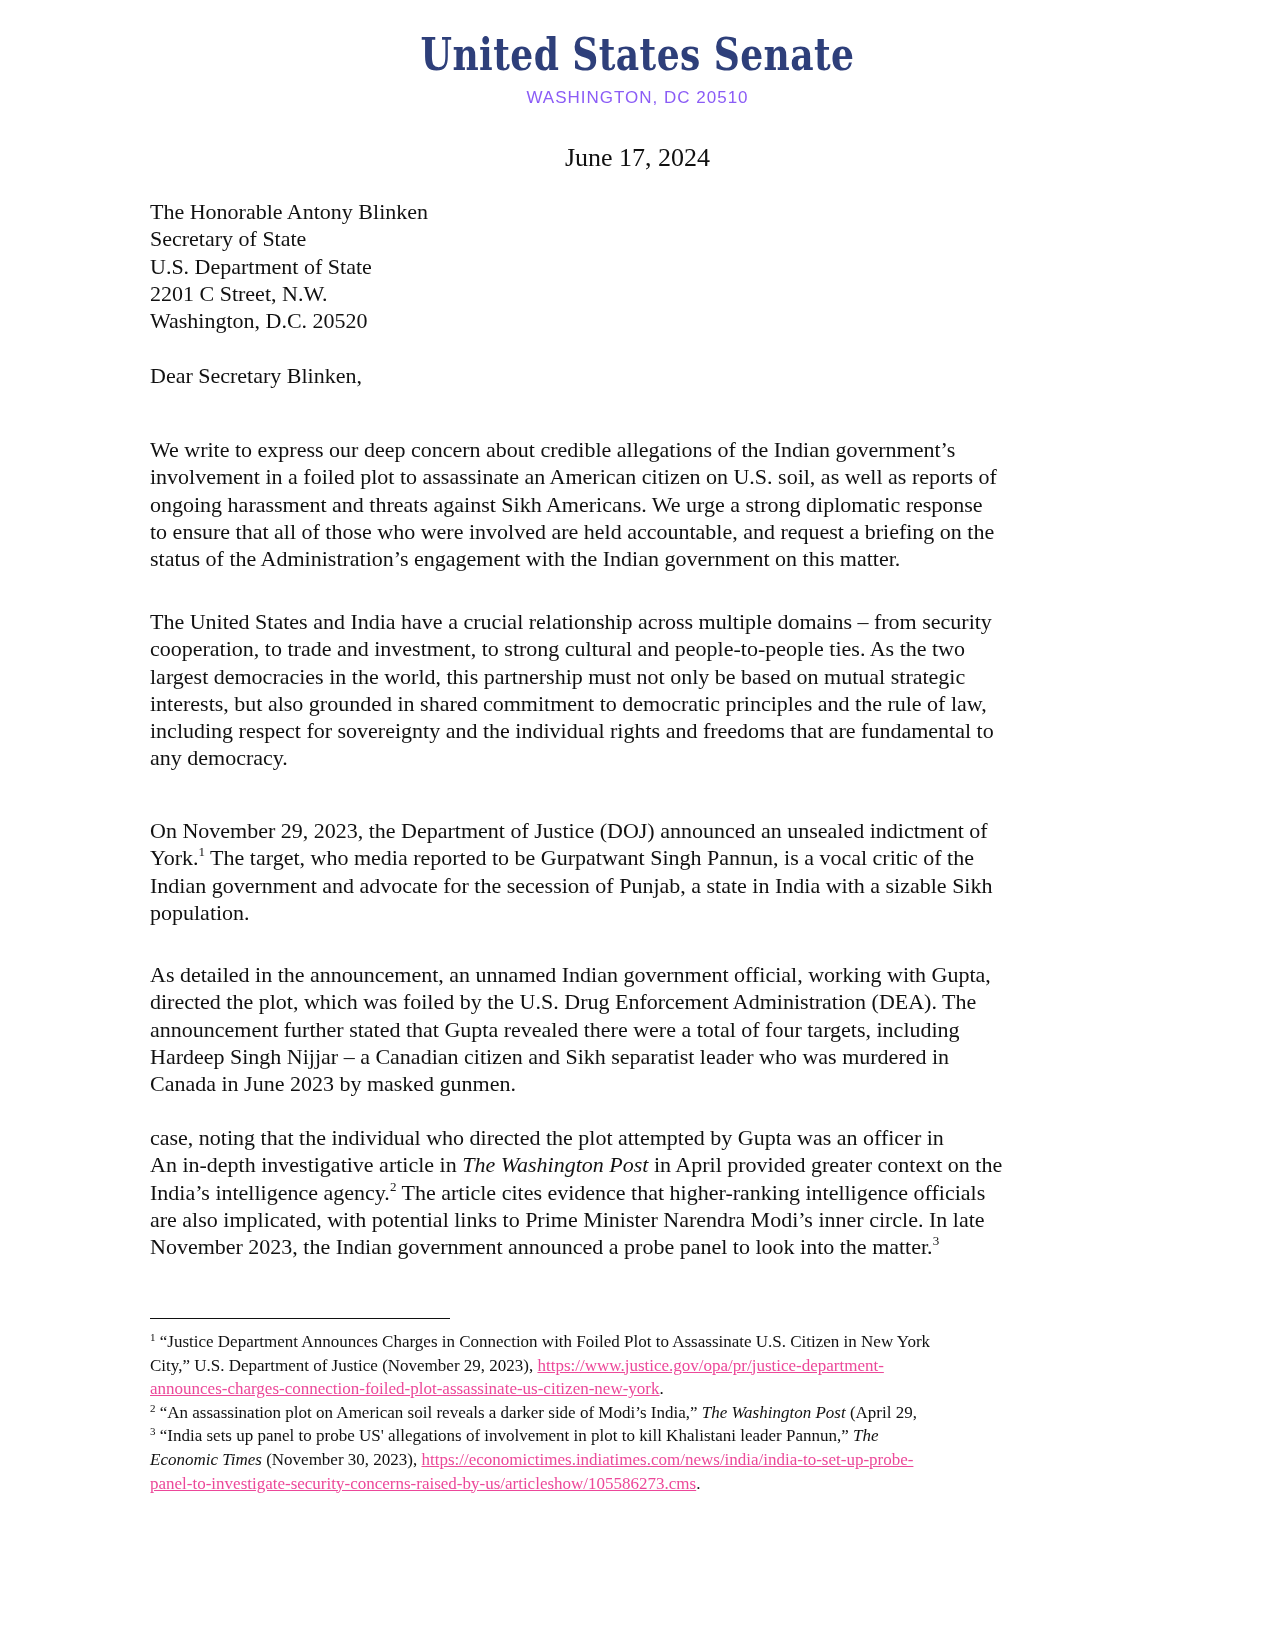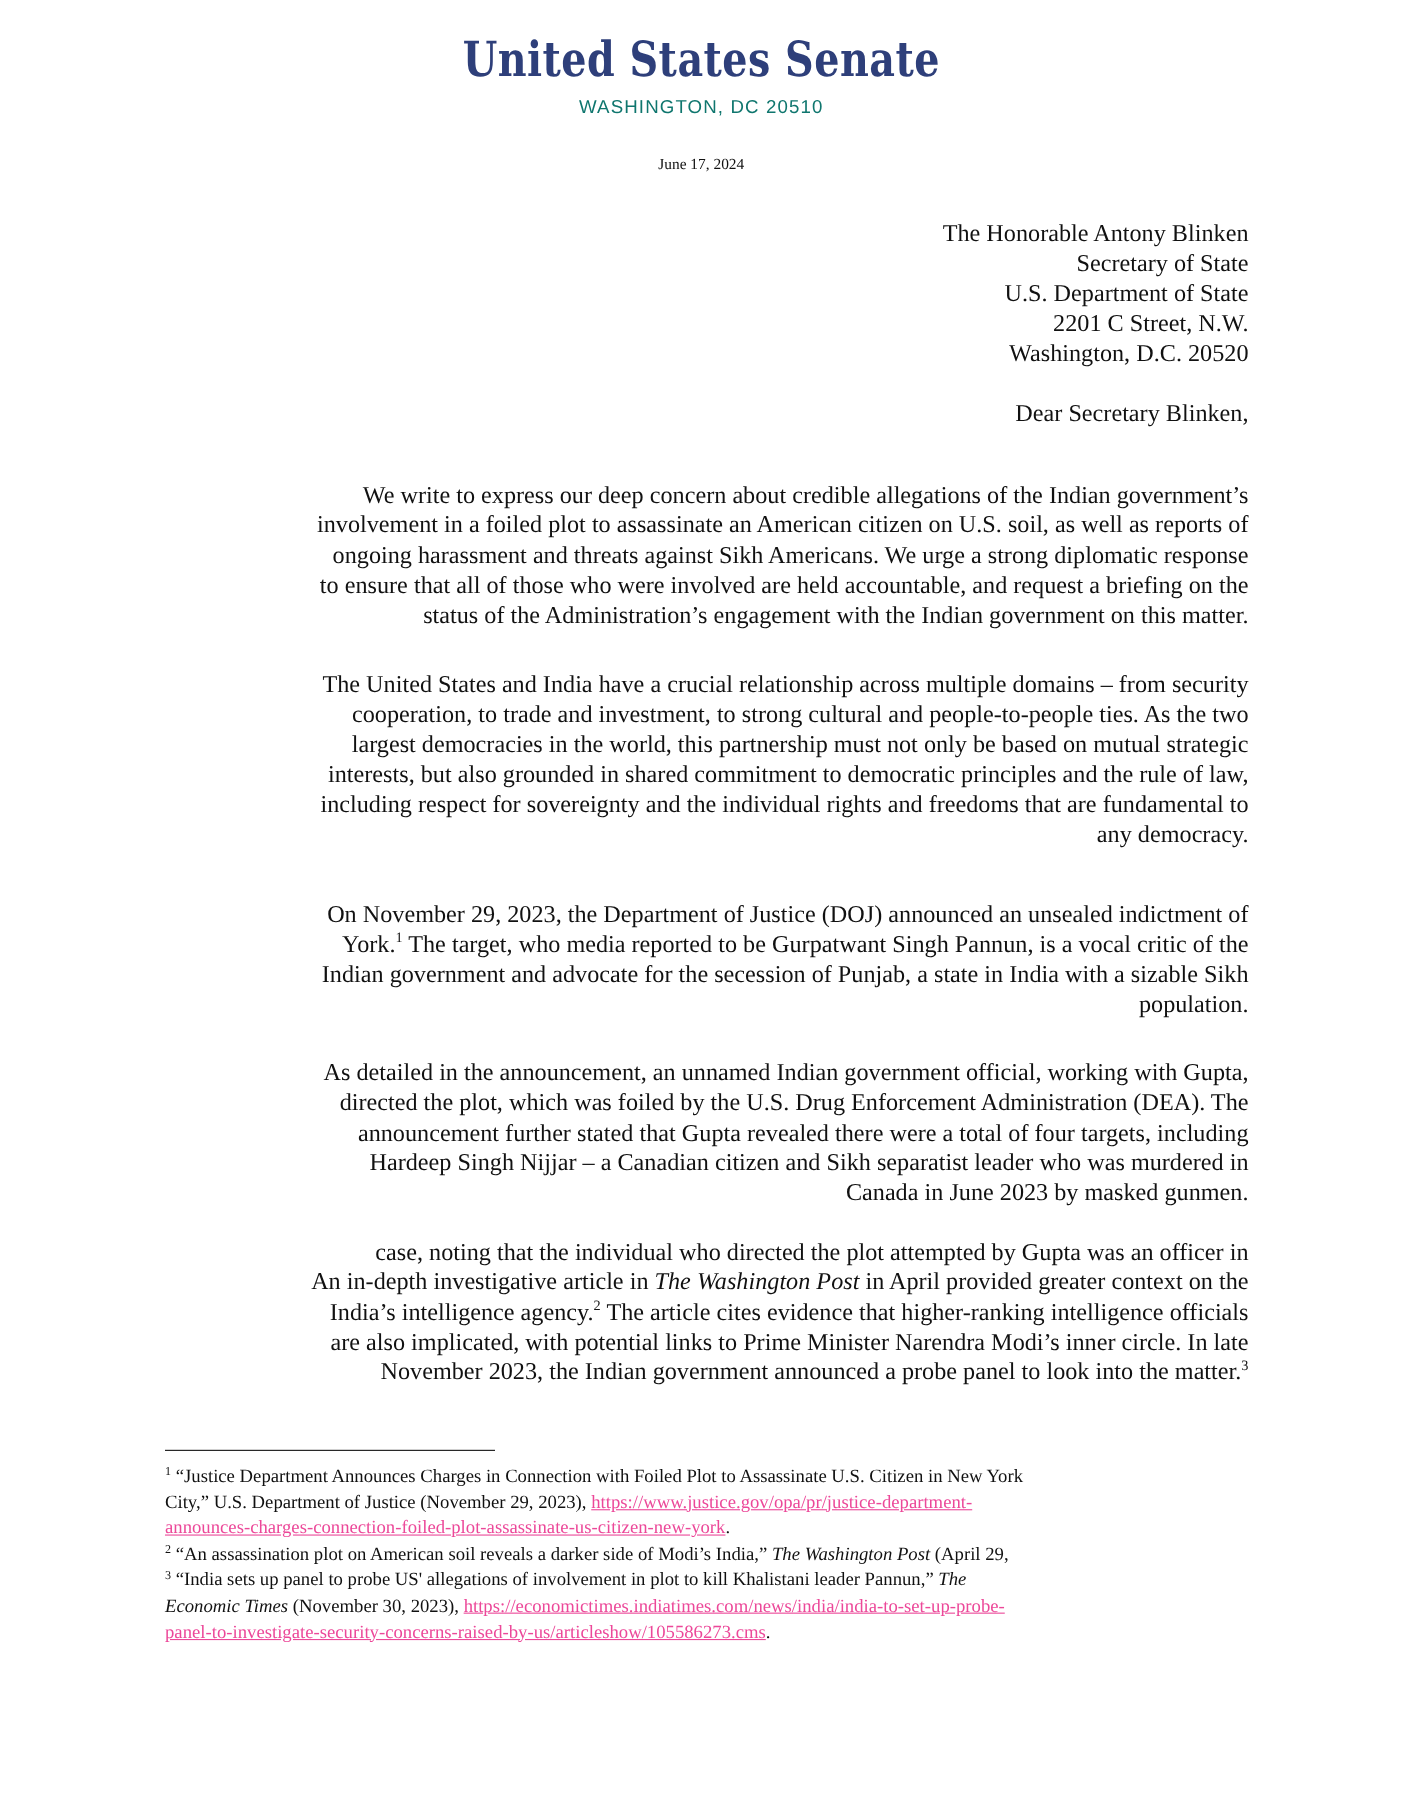--- a/index.html
+++ b/index.html
@@ -4,25 +4,25 @@
 <style>
   html, body { margin: 0; padding: 0; background: #ffffff; }
   body { width: 1275px; height: 1650px; position: relative; overflow: hidden;
          font-family: "Liberation Serif", "DejaVu Serif", serif; color: #111; }
   .letterhead-title { position: absolute; top: 30px; left: 0; width: 1275px; text-align: center;
          font-family: "DejaVu Serif", "Liberation Serif", serif; font-weight: bold;
          font-size: 44px; color: #2e3f7a; letter-spacing: 0.5px; line-height: 50px;
          transform: scaleX(0.82); transform-origin: center; }
   .letterhead-sub { position: absolute; top: 88px; left: 0; width: 1275px; text-align: center;
          font-family: "Liberation Sans", "DejaVu Sans", sans-serif; font-size: 17px;
-         color: #0f766e; letter-spacing: 1px; }
+         color: #8b5cf6; letter-spacing: 1px; }
   .date { position: absolute; top: 143px; left: 0; width: 1275px; text-align: center;
-          font-size: 14px; }
+          font-size: 26px; }
   .body-text { position: absolute; left: 150px; width: 985px; font-size: 22px; line-height: 27.3px; }
-  .body-text .line { display: block; white-space: nowrap; text-align: right; }
+  .body-text .line { display: block; white-space: nowrap; }
   .addr { top: 198px; }
   .salutation { top: 362px; }
   .p1 { top: 436px; }
   .p2 { top: 608px; }
   .p3 { top: 798px; margin-top: 19px; }
   .p4 { top: 961px; }
   .p5 { top: 1124px; }
   sup { font-size: 13px; vertical-align: 9px; line-height: 0; }
   .rule { position: absolute; left: 150px; top: 1318px; width: 300px; height: 0;
           border-top: 1.3px solid #111; }

